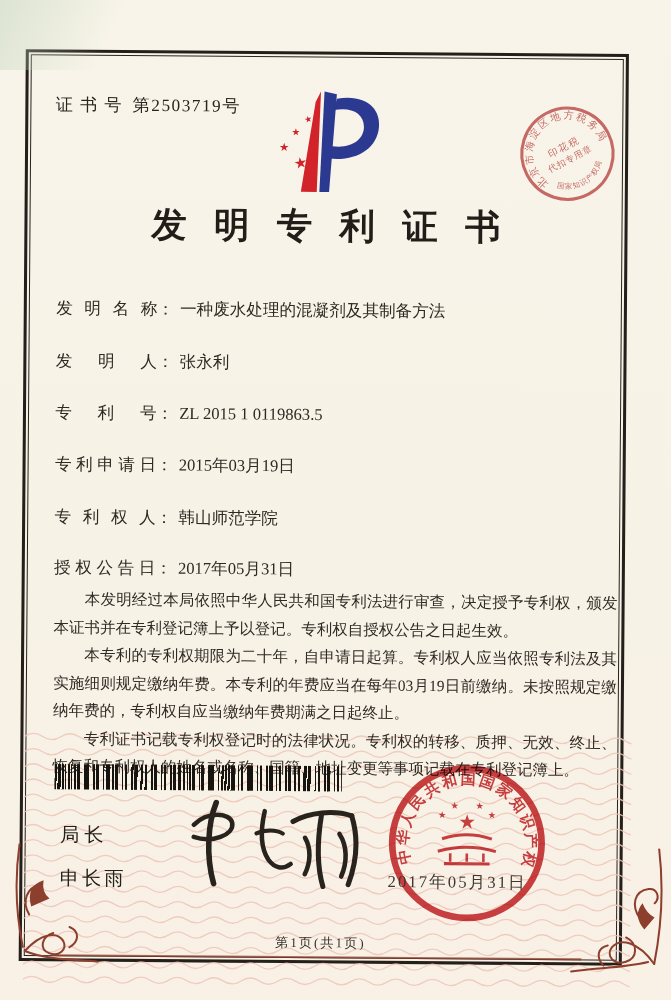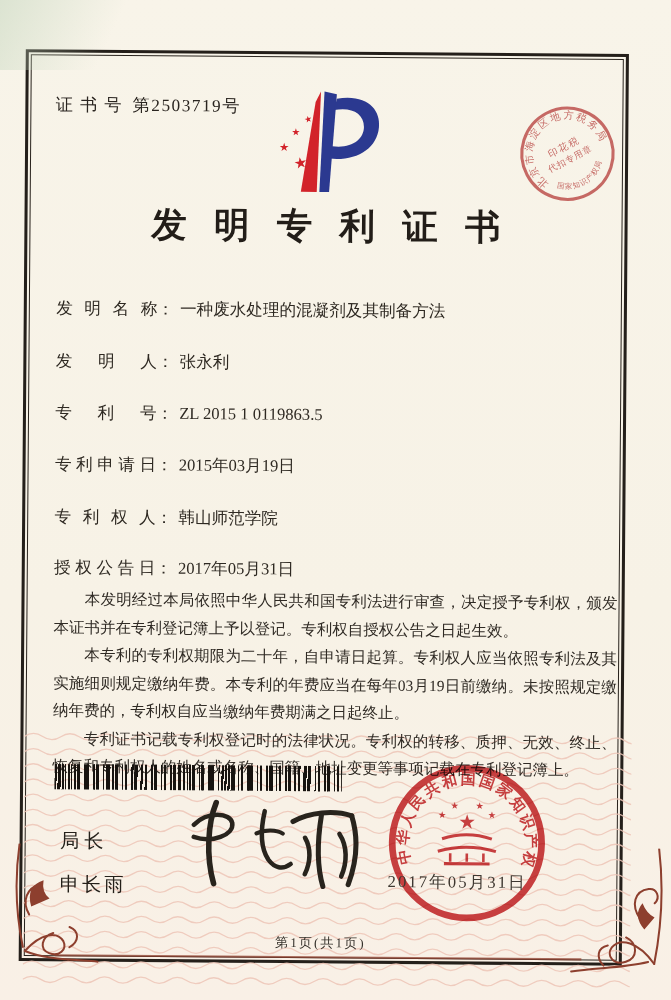--- a/index.html
+++ b/index.html
@@ -46,21 +46,21 @@
     font-size:15.3px;line-height:27.5px;color:#2f2a24;text-align:justify;
   }
   .paras p{margin:0;text-indent:2em;}
   .barcode{
     position:absolute;left:60px;top:763px;width:284px;height:25px;
     background:
       repeating-linear-gradient(90deg,#17130f 0 2px,transparent 2px 3px,#17130f 3px 6px,transparent 6px 10px,#17130f 10px 11px,transparent 11px 13px,#17130f 13px 15px,transparent 15px 19px),
       repeating-linear-gradient(90deg,transparent 0 7px,#17130f 7px 9px,transparent 9px 16px,#17130f 16px 17px,transparent 17px 23px);
   }
   .director{position:absolute;left:66px;top:820px;font-size:19px;color:#24201a;}
-  .director .d1{letter-spacing:5px;margin-top:6px;}
+  .director .d1{letter-spacing:5px;}
   .director .d2{margin-top:17px;letter-spacing:3px;}
   .signature{position:absolute;left:168px;top:786px;width:214px;height:108px;opacity:.92;}
   .seal{position:absolute;left:386px;top:756px;width:164px;height:164px;opacity:.88;mix-blend-mode:multiply;}
   .seal-date{
     position:absolute;left:390px;top:866px;font-size:16.5px;letter-spacing:2px;
     color:#3e3831;z-index:5;white-space:nowrap;
   }
   .corner-left{position:absolute;left:16px;top:842px;width:92px;height:124px;}
   .corner-right{position:absolute;left:568px;top:842px;width:102px;height:132px;}
   .red-rule{position:absolute;left:62px;top:951px;width:520px;height:2px;background:#8d3f2e;opacity:.75;}

